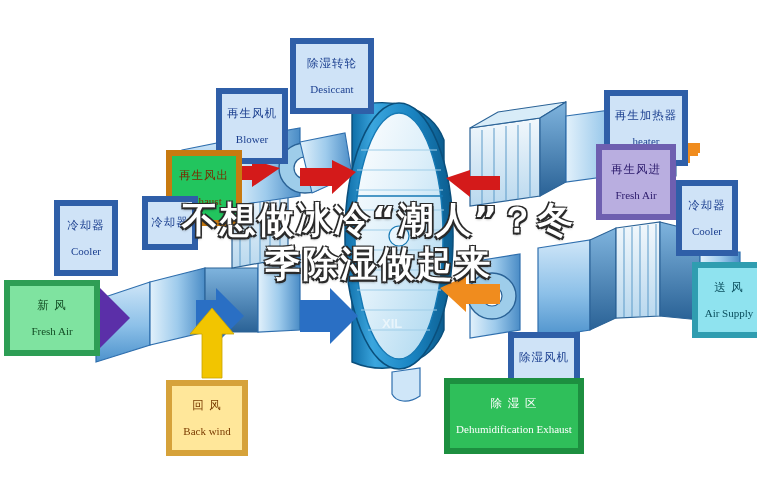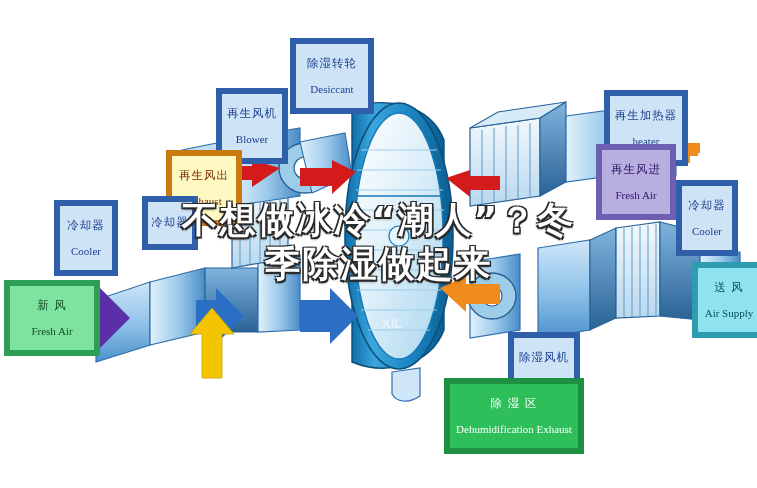--- a/index.html
+++ b/index.html
@@ -30,21 +30,21 @@
     padding:1px 3px;
     white-space:pre-line;
     letter-spacing:0px;
   }
   .lbl .cn{display:block;font-family:"DejaVu Sans", sans-serif;font-size:11.5px;letter-spacing:1px;}
   .lbl .en{display:block;font-family:"Liberation Serif", serif;font-size:11px;font-style:normal;}
   .lbl-blue{background:#cfe3f7;color:#1b3f8f;border-color:#2f5fa8;}
   .lbl-teal{background:#1e9e8a;color:#ffffff;border-color:#0d6f60;}
   .lbl-green{background:#2fbf5a;color:#ffffff;border-color:#1d8f40;}
   .lbl-greenlite{background:#7fe3a0;color:#134d24;border-color:#2e9e55;}
-  .lbl-orange{background:#fef9c3;color:#7a2b00;border-color:#c87a10;}
+  .lbl-orange{background:#22c55e;color:#7a2b00;border-color:#c87a10;}
   .lbl-yellow{background:#ffe79a;color:#7a3b00;border-color:#d6a23a;}
   .lbl-purple{background:#b9aee0;color:#2b1a6b;border-color:#6e5fb0;}
   .lbl-cyan{background:#8fe3ef;color:#0b4f5e;border-color:#2f9db0;}
 
   .watermark{
     position:absolute;
     left:0;right:0;
     top:198px;
     text-align:center;
     font-family:"DejaVu Sans", sans-serif;
@@ -251,20 +251,24 @@
   <div class="lbl lbl-blue" style="left:676px;top:180px;width:62px;">
     <span class="cn">冷却器</span>
     <span class="en">Cooler</span>
   </div>
 
   <div class="lbl lbl-greenlite" style="left:4px;top:280px;width:96px;">
     <span class="cn">新  风</span>
     <span class="en">Fresh Air</span>
   </div>
 
+  <div class="lbl lbl-yellow" style="left:166px;top:380px;width:82px;">
+    <span class="cn">回  风</span>
+    <span class="en">Back wind</span>
+  </div>
 
   <div class="lbl lbl-blue" style="left:508px;top:332px;width:72px;">
     <span class="cn">除湿风机</span>
     <span class="en">Blower</span>
   </div>
 
   <div class="lbl lbl-green" style="left:444px;top:378px;width:140px;">
     <span class="cn">除 湿 区</span>
     <span class="en">Dehumidification Exhaust</span>
   </div>

